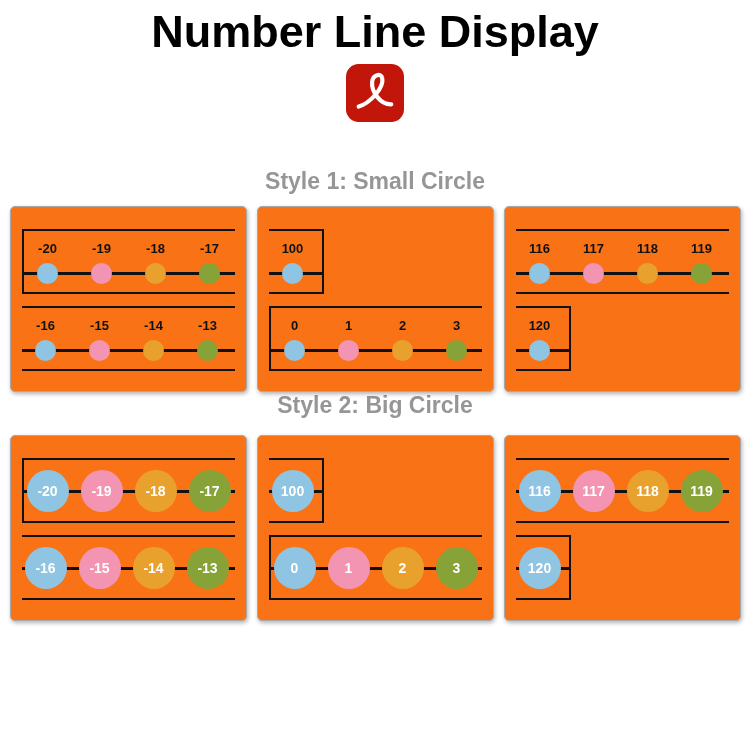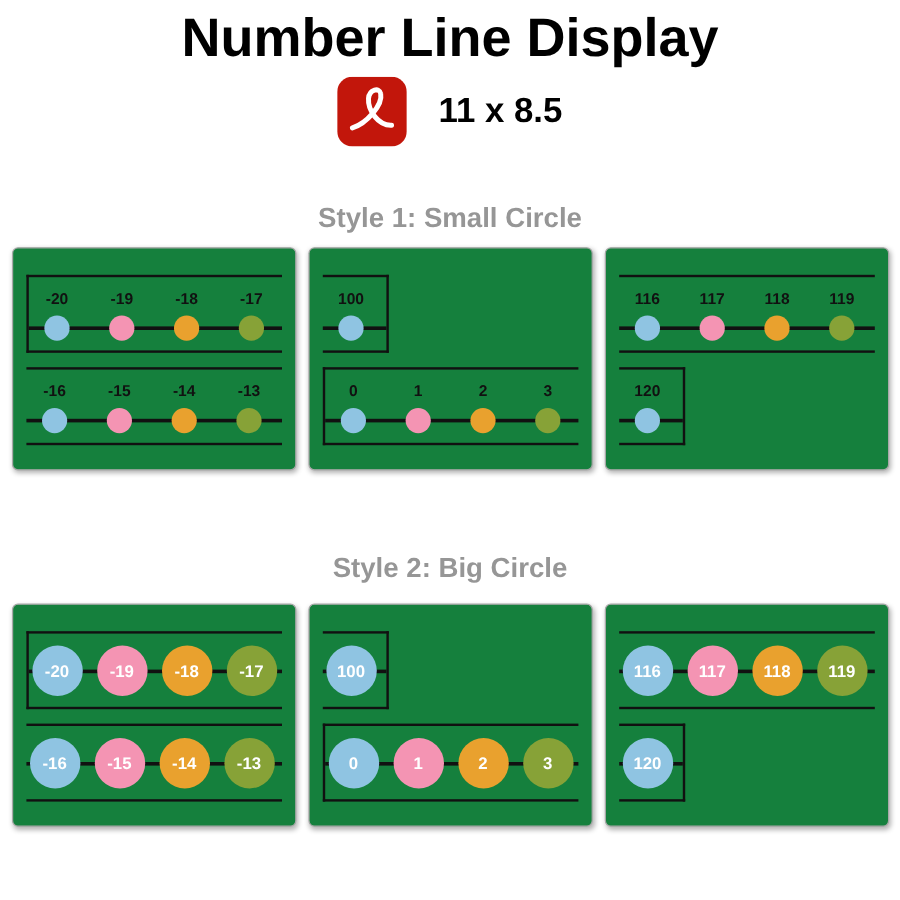--- a/index.html
+++ b/index.html
@@ -6,24 +6,24 @@
   body{width:750px;height:750px;font-family:"Liberation Sans",sans-serif;overflow:hidden;}
 
   h1{margin:6px 0 0;text-align:center;font-size:45px;font-weight:bold;color:#000;letter-spacing:0;}
 
   .pdfrow{display:flex;justify-content:center;align-items:center;gap:26px;height:62px;margin-top:4px;}
   .pdficon{width:58px;height:58px;display:block;}
   .sizelabel{font-size:29px;font-weight:bold;color:#000;}
 
   h2{margin:0;text-align:center;font-size:23px;font-weight:bold;color:#969696;}
   .h2-s1{margin-top:44px;margin-bottom:11px;}
-  .h2-s2{margin-top:68px;margin-bottom:16px;text-align:center;}
+  .h2-s2{margin-bottom:16px;text-align:center;}
 
   .prow{display:flex;justify-content:center;gap:10px;}
-  .panel{position:relative;width:237px;height:186px;background:#15803d;border:1px solid #a8a8a8;
+  .panel{position:relative;width:237px;height:186px;background:#f97316;border:1px solid #a8a8a8;
          border-radius:5px;box-shadow:1px 2px 4px rgba(0,0,0,0.30);box-sizing:border-box;}
 
   .strip{position:absolute;left:11px;right:11px;height:65px;box-sizing:border-box;}
   .sA{top:22px;}
   .sB{top:99px;}
   .box-left{border:2px solid #111;border-right:none;}
   .open{border-top:2px solid #111;border-bottom:2px solid #111;}
   .box-small{border:2px solid #111;border-left:none;right:auto;width:55px;text-decoration:underline;}
 
   .numline{position:absolute;left:0;right:0;height:3px;background:#111;}
@@ -45,21 +45,20 @@
 
 <h1>Number Line Display</h1>
 
 <div class="pdfrow">
   <span class="pdficon">
     <svg width="58" height="58" viewBox="0 0 64 64">
       <rect x="0" y="0" width="64" height="64" rx="14" fill="#C2160B"></rect>
       <path d="M14 47 C 27 43 42 26 40 15.5 C 39 9.5 29.5 11.5 28.8 20 C 28 31 38 45 50 44.5" stroke="#ffffff" stroke-width="4.6" fill="none" stroke-linecap="round"></path>
     </svg>
   </span>
-  <span class="sizelabel">11 x 8.5</span>
 </div>
 
 <h2 class="h2-s1">Style 1: Small Circle</h2>
 
 <div class="prow small">
 
   <div class="panel">
     <div class="strip box-left sA">
       <span class="lbl l1">-20</span>
       <span class="lbl l2">-19</span>

